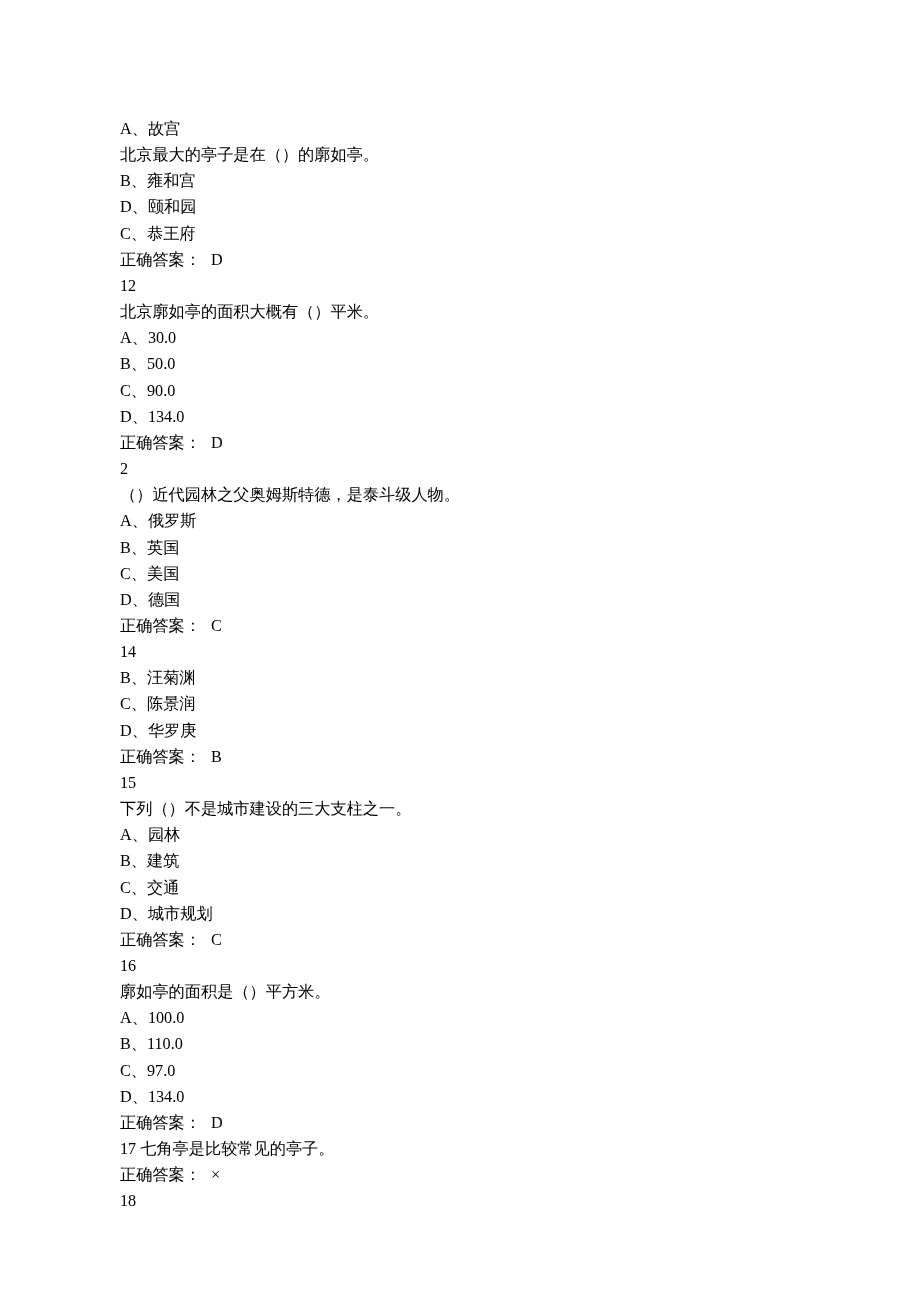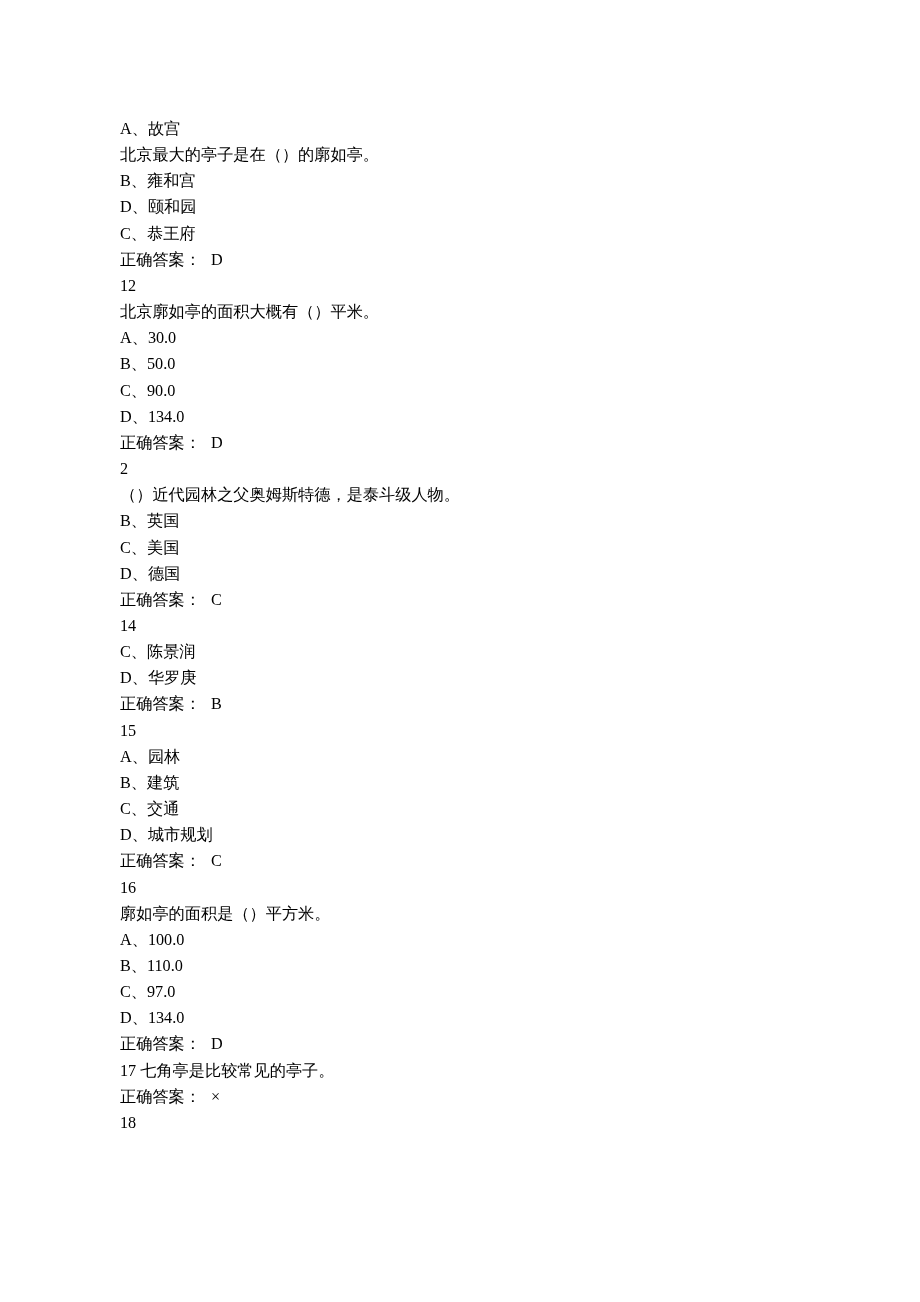--- a/index.html
+++ b/index.html
@@ -47,37 +47,40 @@
   <span class="line">B、50.0</span>
   <span class="line">C、90.0</span>
   <span class="line">D、134.0</span>
   <span class="line">
     <span class="answer-label">正确答案：</span>
     <span class="answer-value">D</span>
   </span>
 
   <span class="line">2</span>
   <span class="line">（）近代园林之父奥姆斯特德，是泰斗级人物。</span>
+  <span class="line">A、俄罗斯</span>
   <span class="line">B、英国</span>
   <span class="line">C、美国</span>
   <span class="line">D、德国</span>
   <span class="line">
     <span class="answer-label">正确答案：</span>
     <span class="answer-value">C</span>
   </span>
 
   <span class="line">14</span>
+  <span class="line">B、汪菊渊</span>
   <span class="line">C、陈景润</span>
   <span class="line">D、华罗庚</span>
   <span class="line">
     <span class="answer-label">正确答案：</span>
     <span class="answer-value">B</span>
   </span>
 
   <span class="line">15</span>
+  <span class="line">下列（）不是城市建设的三大支柱之一。</span>
   <span class="line">A、园林</span>
   <span class="line">B、建筑</span>
   <span class="line">C、交通</span>
   <span class="line">D、城市规划</span>
   <span class="line">
     <span class="answer-label">正确答案：</span>
     <span class="answer-value">C</span>
   </span>
 
   <span class="line">16</span>

